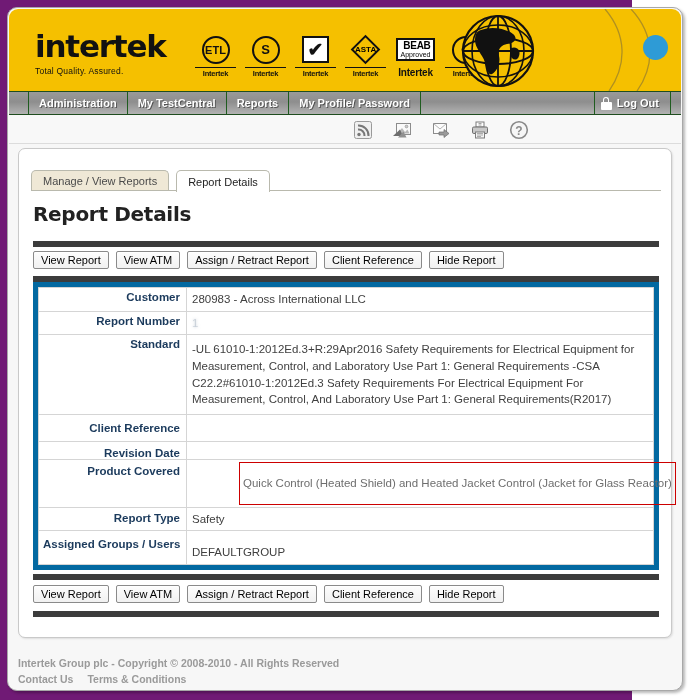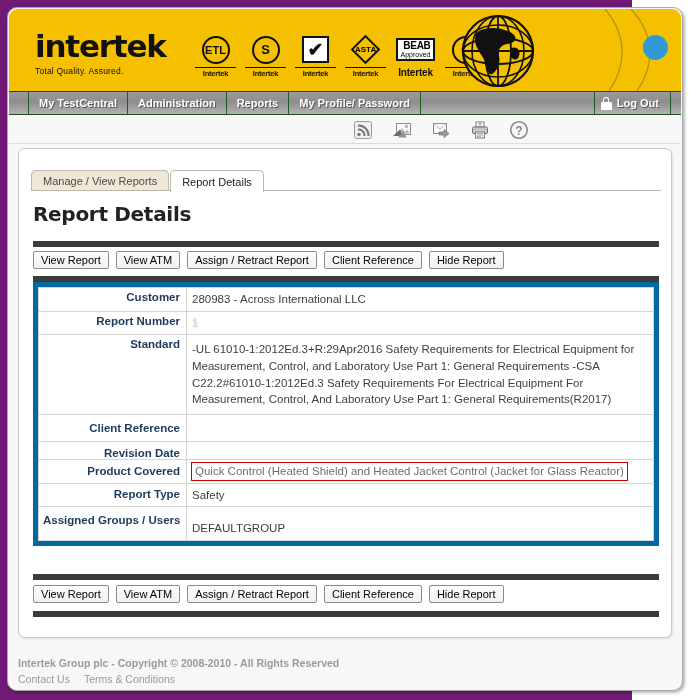--- a/index.html
+++ b/index.html
@@ -140,21 +140,21 @@
     width: 654px; height: 490px;
     background: #ffffff;
     border: 1px solid #c9c9c9;
     border-radius: 7px;
     box-shadow: 1px 1px 2px rgba(0,0,0,0.10);
   }
 
   
   .tabstrip {
     position: absolute; left: 12px; top: 19px; height: 23px;
-    display: flex; align-items: flex-end; gap: 1px; text-align: right;
+    display: flex; align-items: flex-end; gap: 7px; text-align: right;
   }
   .tab {
     height: 21px; padding: 0 11px;
     display: flex; align-items: center;
     font-size: 11px; color: #4a4a4a;
     border: 1px solid #b9b9ad;
     border-bottom: none;
     border-radius: 5px 5px 0 0;
     background: #efe8d6;
     cursor: pointer; white-space: nowrap;
@@ -217,37 +217,38 @@
     line-height: 1.45; background: #ffffff;
   }
   .details td.val.blurred {
     color: rgba(120,140,160,0.30);
     text-shadow: 0 0 3px rgba(150,165,180,0.55);
   }
   .details td.val.highlight { padding: 2px 4px; }
   .hl-box {
     display: inline-block;
     border: 1.6px solid #cc0000;
-    padding: 0px 3px;
+    padding: 12px 3px;
     color: #6e6e6e;
     white-space: nowrap;
+    margin-left: 48px;
   }
   .details td.tall { padding-top: 6px; padding-bottom: 6px; }
 
   
   .footer {
     position: absolute; left: 18px; top: 657px; width: 500px;
   }
   .footer .copy {
     font-size: 10.5px; color: #9a9a9a; font-weight: bold;
   }
   .footer .links { margin-top: 4px; display: flex; gap: 14px; }
   .footer .links a {
     font-size: 10.5px; color: #9a9a9a; text-decoration: none;
-    font-weight: normal; cursor: pointer;
+    font-weight: bold; cursor: pointer;
   }
 </style>
 </head>
 <body>
 
 <div id="page">
 
   <div class="app-frame"></div>
 
   <div class="brand-header">
@@ -320,24 +321,24 @@
         <path d="M50 34 C56 32, 60 36, 58 42 C56 48, 50 46, 49 40 Z" fill="#111"></path>
       </svg>
     </div>
 
     <div class="bluedot"></div>
   </div>
 
   <div class="navbar">
     <div class="spacer-left"></div>
     <div class="nav-item">
+      <span>Administration</span>
+    </div>
+    <div class="nav-item">
       <span>My TestCentral</span>
-    </div>
-    <div class="nav-item">
-      <span>Administration</span>
     </div>
     <div class="nav-item">
       <span>Reports</span>
     </div>
     <div class="nav-item">
       <span>My Profile/ Password</span>
     </div>
     <div class="nav-fill"></div>
     <div class="nav-logout">
       <span class="lock-icon">

